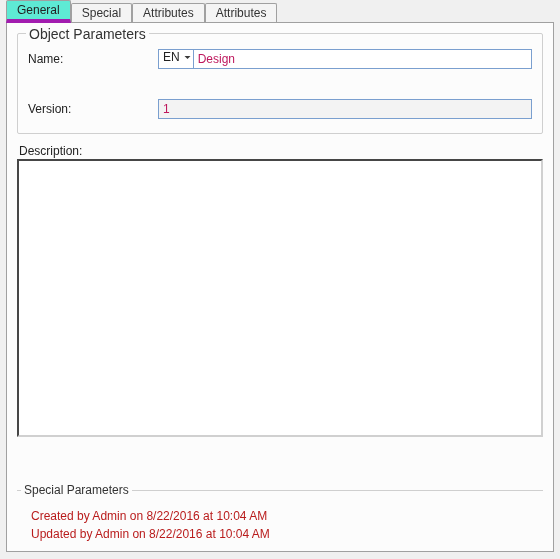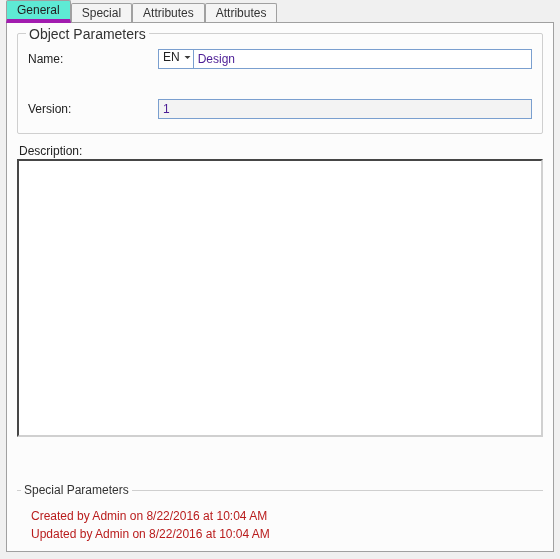--- a/index.html
+++ b/index.html
@@ -101,21 +101,21 @@
     width: 7px; height: 7px;
     display: inline-block;
   }
   .text-input {
     flex: 1;
     height: 20px;
     border: 1px solid #7a9fcf;
     background: #fff;
     padding: 1px 4px;
     font: inherit;
-    color: #4c1d95;
+    color: #be185d;
     outline: none;
   }
   .text-input.readonly {
     background: #f3f3f3;
   }
   .desc-section {
     margin-top: 6px;
     margin-bottom: 10px;
   }
   .desc-label {

